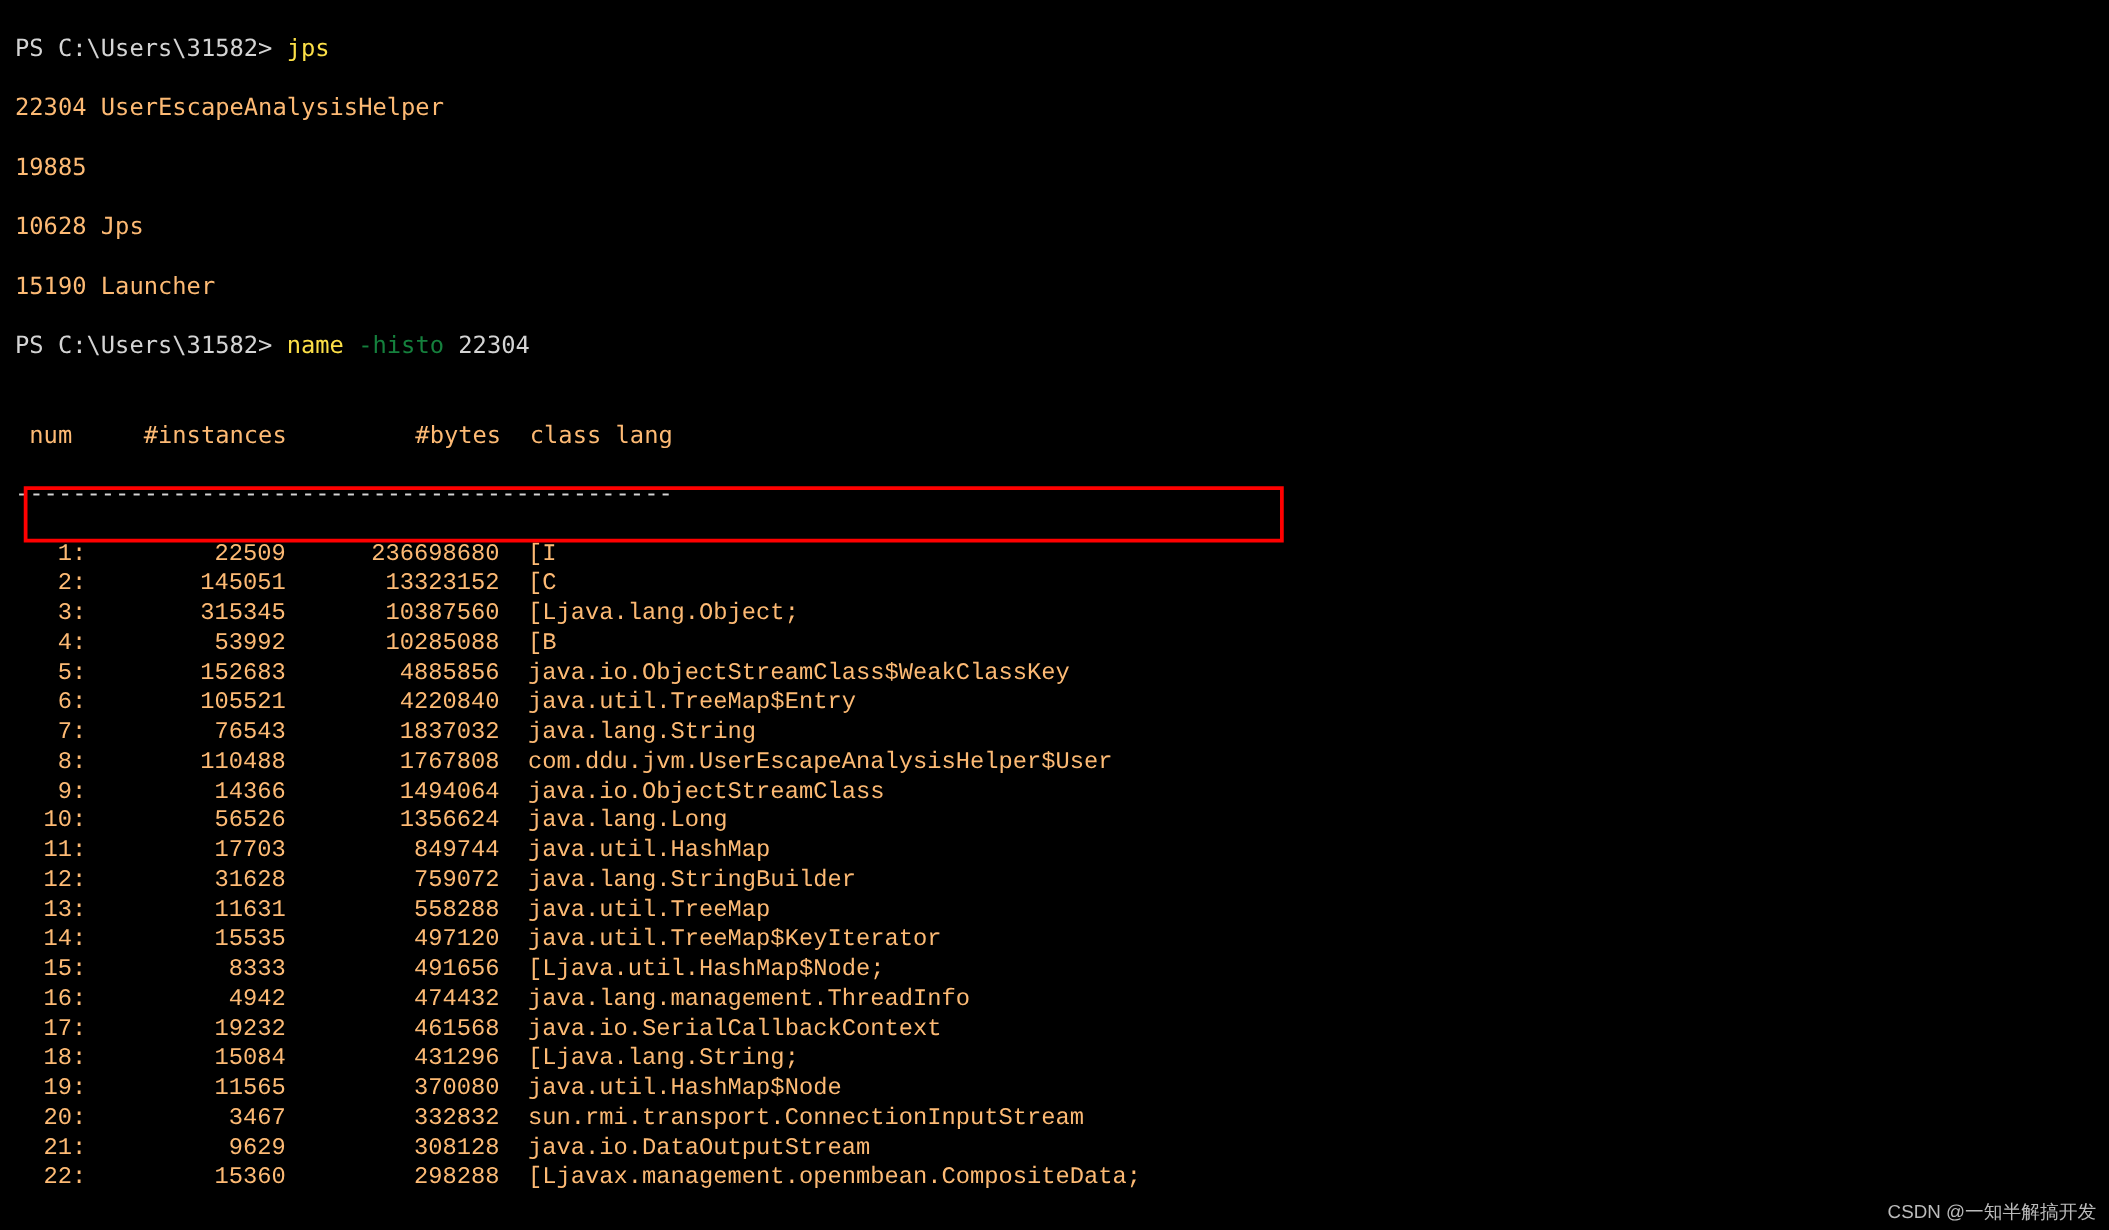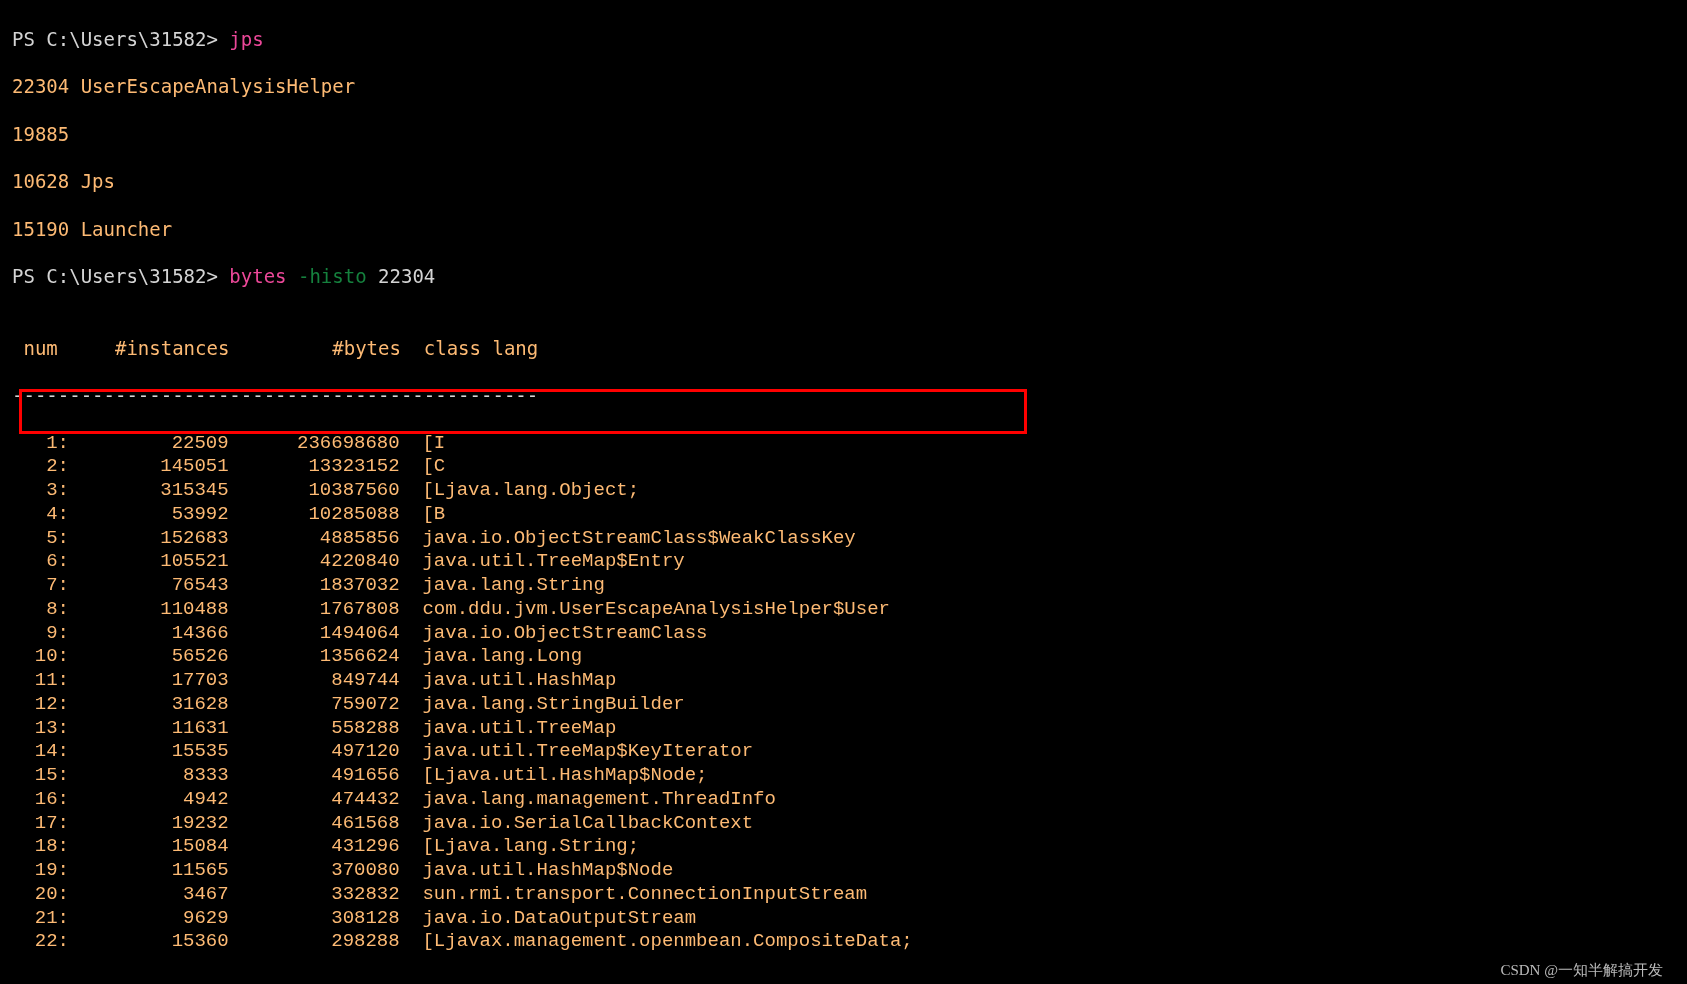--- a/index.html
+++ b/index.html
@@ -16,60 +16,60 @@
       position: relative;
     }
     .terminal {
       padding: 4px 12px 12px 12px;
       white-space: pre;
     }
     .prompt-line {
       color: #d4d4d4;
     }
     .cmd-yellow {
-      color: #ec4899;
+      color: #fde047;
     }
     .cmd-gray {
       color: #15803d;
     }
     .output {
       color: #fdba74;
     }
     .row {
       white-space: pre;
       font-family: Liberation Mono, monospace;
     }
     .highlight-box {
       position: absolute;
       border: 3px solid #ff0000;
       background: transparent;
       pointer-events: none;
     }
     .watermark {
       position: absolute;
       bottom: 4px;
-      right: 24px;
+      right: 10px;
       color: #bbb;
       font-size: 15px;
-      font-family: Liberation Serif, serif;
+      font-family: Liberation Sans, sans-serif;
     }
     .divider {
       color: #d4d4d4;
     }
   </style>
 </head>
 <body>
 
 <div class="terminal">
 <div class="prompt-line"><span>PS C:\Users\31582&gt; </span><span class="cmd-yellow">jps</span></div>
 <div class="output">22304 UserEscapeAnalysisHelper</div>
 <div class="output">19885</div>
 <div class="output">10628 Jps</div>
 <div class="output">15190 Launcher</div>
-<div class="prompt-line"><span>PS C:\Users\31582&gt; </span><span class="cmd-yellow">bytes</span><span class="cmd-gray"> -histo </span><span>22304</span></div>
+<div class="prompt-line"><span>PS C:\Users\31582&gt; </span><span class="cmd-yellow">name</span><span class="cmd-gray"> -histo </span><span>22304</span></div>
 <div class="output"></div>
 <div class="output"> num     #instances         #bytes  class lang</div>
 <div class="divider">----------------------------------------------</div>
 <div id="rows-container"><div class="row output">   1:         22509      236698680  [I</div><div class="row output">   2:        145051       13323152  [C</div><div class="row output">   3:        315345       10387560  [Ljava.lang.Object;</div><div class="row output">   4:         53992       10285088  [B</div><div class="row output">   5:        152683        4885856  java.io.ObjectStreamClass$WeakClassKey</div><div class="row output">   6:        105521        4220840  java.util.TreeMap$Entry</div><div class="row output">   7:         76543        1837032  java.lang.String</div><div class="row output">   8:        110488        1767808  com.ddu.jvm.UserEscapeAnalysisHelper$User</div><div class="row output">   9:         14366        1494064  java.io.ObjectStreamClass</div><div class="row output">  10:         56526        1356624  java.lang.Long</div><div class="row output">  11:         17703         849744  java.util.HashMap</div><div class="row output">  12:         31628         759072  java.lang.StringBuilder</div><div class="row output">  13:         11631         558288  java.util.TreeMap</div><div class="row output">  14:         15535         497120  java.util.TreeMap$KeyIterator</div><div class="row output">  15:          8333         491656  [Ljava.util.HashMap$Node;</div><div class="row output">  16:          4942         474432  java.lang.management.ThreadInfo</div><div class="row output">  17:         19232         461568  java.io.SerialCallbackContext</div><div class="row output">  18:         15084         431296  [Ljava.lang.String;</div><div class="row output">  19:         11565         370080  java.util.HashMap$Node</div><div class="row output">  20:          3467         332832  sun.rmi.transport.ConnectionInputStream</div><div class="row output">  21:          9629         308128  java.io.DataOutputStream</div><div class="row output">  22:         15360         298288  [Ljavax.management.openmbean.CompositeData;</div></div>
 </div>
 
 <div class="highlight-box" style="top:389px;left:19px;width:1008px;height:45px;"></div>
 
 <div class="watermark">CSDN @一知半解搞开发</div>
 

